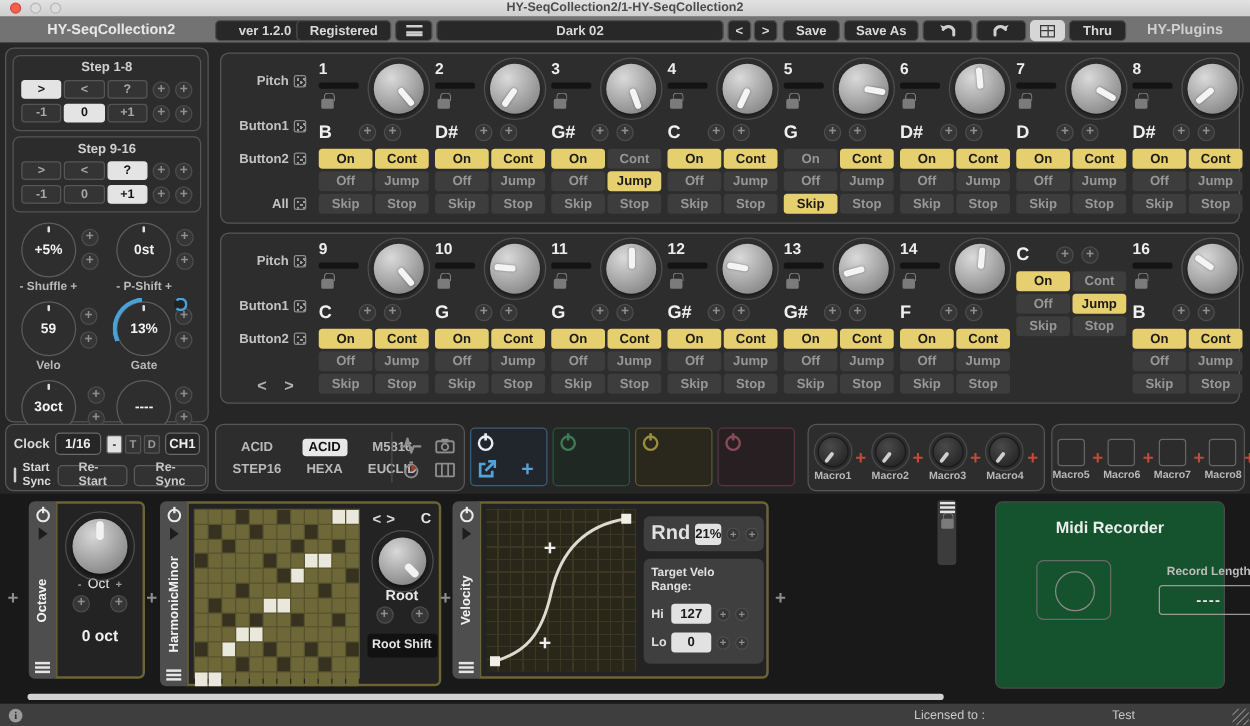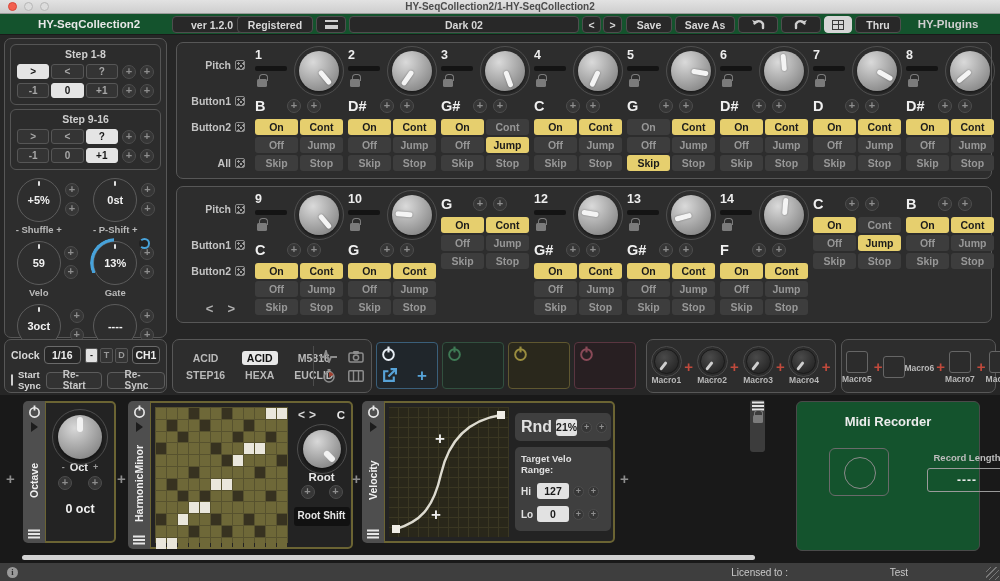--- a/index.html
+++ b/index.html
@@ -9,21 +9,21 @@
 
   
   .titlebar{position:absolute;top:0;left:0;width:1000px;height:14px;background:linear-gradient(#e2e2e2,#cecece);
     border-bottom:1px solid #9a9a9a;display:flex;align-items:center;padding-left:8px;gap:7px;z-index:10}
   .tl{width:9px;height:9px;border-radius:50%}
   .tl.red{background:#f3604f;border:1px solid #d8473a}
   .tl.dim{background:#dcdcdc;border:1px solid #b6b6b6}
   .wtitle{position:absolute;left:0;right:0;text-align:center;font-size:10px;color:#4c4c4c;font-weight:bold;line-height:14px}
 
   
-  .header{position:absolute;top:14px;left:0;width:1000px;height:21px;background:#14532d;border-bottom:1px solid #1a1a1a;z-index:9}
+  .header{position:absolute;top:14px;left:0;width:1000px;height:21px;background:#737373;border-bottom:1px solid #1a1a1a;z-index:9}
   .appname{position:absolute;left:14px;top:0;width:150px;text-align:center;color:#e8e8e8;font-weight:bold;font-size:11.5px;line-height:21px}
   .brand{position:absolute;right:6px;top:0;width:92px;text-align:center;color:#cfcfcf;font-weight:bold;font-size:11.5px;line-height:21px}
   .hseg{position:absolute;top:2px;height:17px;background:#282828;border:1px solid #4e4e4e;border-radius:4px;
     color:#d8d8d8;font-size:10.5px;font-weight:bold;display:flex;align-items:center;justify-content:center}
   .hseg.lit{background:#d6d6d6;color:#222;border-color:#d6d6d6}
   .hamb{width:13px;height:9px;border-top:2px solid #cfcfcf;border-bottom:2px solid #cfcfcf;position:relative}
   .hamb::after{content:"";position:absolute;left:0;top:2.5px;width:13px;height:2px;background:#cfcfcf}
   .gridic{width:12px;height:10px;border:1.5px solid #3a3a3a;position:relative}
   .gridic::before{content:"";position:absolute;left:4.5px;top:0;width:1.5px;height:100%;background:#3a3a3a}
   .gridic::after{content:"";position:absolute;top:3px;left:0;width:100%;height:1.5px;background:#3a3a3a}
@@ -598,20 +598,30 @@
           <div class="btngrid">
             <div class="sbtn act">On</div>
             <div class="sbtn act">Cont</div>
             <div class="sbtn">Off</div>
             <div class="sbtn">Jump</div>
             <div class="sbtn">Skip</div>
             <div class="sbtn">Stop</div>
           </div>
         </div>
         <div class="stepcol">
+          <div class="shead">
+            <div class="shleft">
+              <div class="snum">11</div>
+              <div class="sbar"></div>
+              <div class="lock"></div>
+            </div>
+            <div class="knob">
+              <span class="ptr" style="transform: rotate(0deg);"></span>
+            </div>
+          </div>
           <div class="noterow">
             <span class="note">G</span>
             <span class="mp">+</span>
             <span class="mp">+</span>
           </div>
           <div class="btngrid">
             <div class="sbtn act">On</div>
             <div class="sbtn act">Cont</div>
             <div class="sbtn">Off</div>
             <div class="sbtn">Jump</div>
@@ -703,20 +713,30 @@
           <div class="btngrid">
             <div class="sbtn act">On</div>
             <div class="sbtn">Cont</div>
             <div class="sbtn">Off</div>
             <div class="sbtn act">Jump</div>
             <div class="sbtn">Skip</div>
             <div class="sbtn">Stop</div>
           </div>
         </div>
         <div class="stepcol">
+          <div class="shead">
+            <div class="shleft">
+              <div class="snum">16</div>
+              <div class="sbar"></div>
+              <div class="lock"></div>
+            </div>
+            <div class="knob">
+              <span class="ptr" style="transform: rotate(305deg);"></span>
+            </div>
+          </div>
           <div class="noterow">
             <span class="note">B</span>
             <span class="mp">+</span>
             <span class="mp">+</span>
           </div>
           <div class="btngrid">
             <div class="sbtn act">On</div>
             <div class="sbtn act">Cont</div>
             <div class="sbtn">Off</div>
             <div class="sbtn">Jump</div>
@@ -851,21 +871,21 @@
     </div>
   <div class="panel" style="left:841px;top:304px;width:155px;height:54px;display:flex;align-items:center;justify-content:space-evenly;padding-top:2px" id="macro-btns">
       <div style="display: flex; align-items: center; gap: 2px;">
         <div style="display: flex; flex-direction: column; align-items: center;">
           <div class="msq"></div>
           <div class="macrolab">Macro5</div>
         </div>
         <span class="redplus">+</span>
       </div>
       <div style="display: flex; align-items: center; gap: 2px;">
-        <div style="display: flex; flex-direction: row; align-items: center;">
+        <div style="display: flex; flex-direction: column; align-items: center;">
           <div class="msq"></div>
           <div class="macrolab">Macro6</div>
         </div>
         <span class="redplus">+</span>
       </div>
       <div style="display: flex; align-items: center; gap: 2px;">
         <div style="display: flex; flex-direction: column; align-items: center;">
           <div class="msq"></div>
           <div class="macrolab">Macro7</div>
         </div>
@@ -892,21 +912,21 @@
         <span class="playtri"></span>
         <span class="vtext">Octave</span>
         <span class="mhamb"></span>
       </div>
       <div class="mbody" style="width:72px;position:relative">
         <div class="bigknob" style="margin:12px auto 0">
             <span class="bptr" style="transform:rotate(0deg)"></span>
           </div>
         <div style="display:flex;justify-content:center;align-items:center;gap:5px;margin-top:2px">
           <span style="color:#9a9a9a;font-size:9px;font-weight:bold">-</span>
-          <span style="color:#e8e8e8;font-size:11px;font-weight:bold">Oct</span>
+          <span style="color:#e8e8e8;font-size:11px;font-weight:normal">Oct</span>
           <span style="color:#9a9a9a;font-size:9px;font-weight:bold">+</span>
         </div>
         <div style="display:flex;justify-content:center;gap:16px;margin-top:3px">
           <span class="mp">+</span>
           <span class="mp">+</span>
         </div>
         <div style="text-align:center;color:#f0f0f0;font-weight:bold;font-size:12.5px;margin-top:12px">0 oct</div>
       </div>
     </div>
     <div class="rackplus" style="left:117px;top:75px">+</div>

